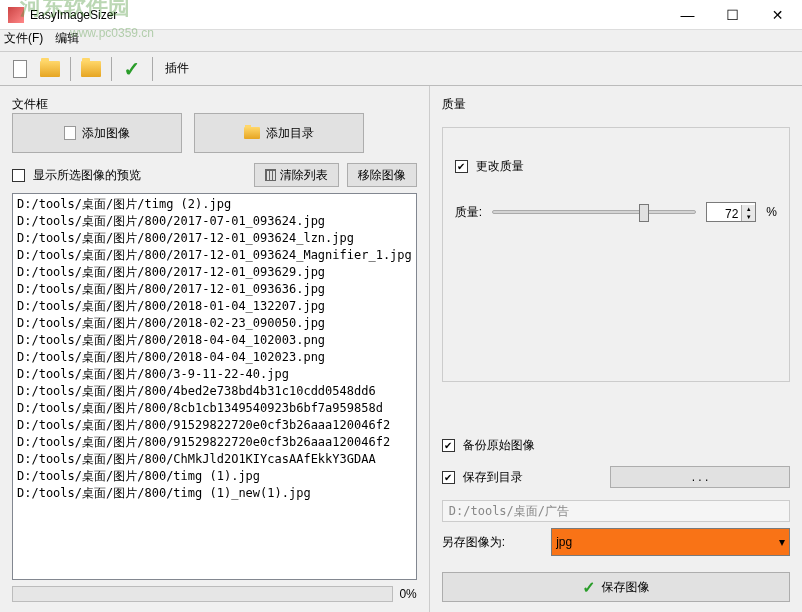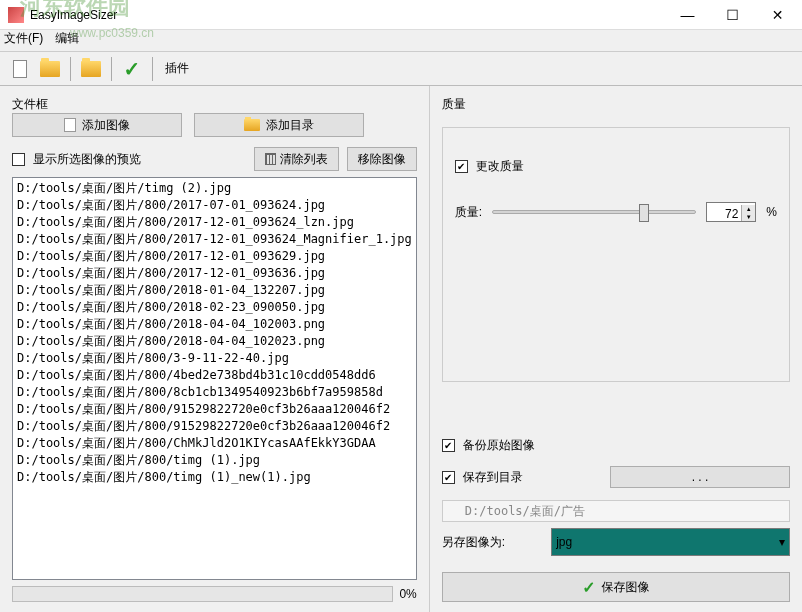--- a/index.html
+++ b/index.html
@@ -17,21 +17,21 @@
 .tool-sep { width: 1px; height: 24px; background: #aaa; margin: 0 4px; }
 .folder-ic { width: 20px; height: 16px; background: linear-gradient(#ffd76a,#e6a522); border-radius: 1px; position: relative; }
 .folder-ic::before { content:''; position:absolute; top:-3px; left:1px; width:8px; height:3px; background:#ffd76a; border-radius:1px 1px 0 0; }
 .doc-ic { width: 14px; height: 18px; background:#fff; border:1px solid #888; position:relative; }
 .check-ic { font-size: 20px; color: #2a9d2a; font-weight: bold; }
 .main { display: flex; height: calc(612px - 30px - 22px - 34px); }
 .panel { flex: 1; padding: 10px 12px; display: flex; flex-direction: column; }
 .panel-l { border-right: 1px solid #ccc; }
 .group-title { font-size: 12px; }
 .btn-row { display: flex; gap: 12px; margin-bottom: 10px; }
-.big-btn { width: 170px; height: 24px; background: #e1e1e1; border: 1px solid #adadad; display: flex; align-items: center; justify-content: center; gap: 6px; cursor: pointer; }
+.big-btn { width: 170px; height: 40px; background: #e1e1e1; border: 1px solid #adadad; display: flex; align-items: center; justify-content: center; gap: 6px; cursor: pointer; }
 .folder-sm { width:16px; height:12px; background:linear-gradient(#ffd76a,#e6a522); border-radius:1px; position:relative; }
 .folder-sm::before { content:''; position:absolute; top:-2px; left:1px; width:6px; height:2px; background:#ffd76a; }
 .doc-sm { width:12px; height:14px; background:#fff; border:1px solid #999; }
 .row2 { display:flex; align-items:center; gap:8px; margin-bottom:6px; }
 .chk { width:13px; height:13px; border:1px solid #333; background:#fff; display:inline-flex; align-items:center; justify-content:center; font-size:10px; }
 .small-btn { height: 24px; padding: 0 10px; background:#e1e1e1; border:1px solid #adadad; display:flex; align-items:center; gap:4px; cursor:pointer; }
 .trash-ic { width:11px; height:12px; border:1px solid #666; border-top:2px solid #666; background:repeating-linear-gradient(90deg,#666 0 1px,transparent 1px 3px); }
 .listbox { flex:1; border:1px solid #828790; background:#fff; overflow-y:scroll; padding:2px 4px; margin-bottom:6px; }
 .listbox div { white-space:nowrap; font-size:12px; line-height:17px; font-family:"SimSun",monospace; }
 .progress-row { display:flex; align-items:center; gap:6px; }
@@ -40,22 +40,22 @@
 .quality-box::before { content:attr(data-title); position:absolute; top:-8px; left:8px; background:#f0f0f0; padding:0 4px; font-size:12px; visibility:hidden; }
 .slider-row { display:flex; align-items:center; gap:10px; margin-top:27px; }
 .slider-track { flex:1; height:4px; background:#d4d4d4; border:1px solid #aaa; position:relative; border-radius:2px; }
 .slider-thumb { position:absolute; top:-7px; width:10px; height:18px; background:#e1e1e1; border:1px solid #777; }
 .spin { width:50px; height:20px; border:1px solid #7a7a7a; background:#fff; display:flex;align-items:flex-end; }
 .spin input { width:34px; border:none; text-align:right; padding-right:3px; font-size:12px; }
 .spin-btns { width:16px; display:flex; flex-direction:column; }
 .spin-btns div { flex:1; border-left:1px solid #aaa; font-size:6px; text-align:center; line-height:8px; background:#e8e8e8; }
 .save-area { margin-top:auto; display:flex; flex-direction:column; gap:6px; }
 .dir-btn { height:22px; background:#e1e1e1; border:1px solid #adadad; flex:1; }
-.path-field { height:22px; border:1px solid #ccc; background:#f5f5f5; padding:2px 22px; color:#888; font-family:"SimSun",monospace; }
-.select { height:28px; border:1px solid #7a7a7a; background:#0f766e; flex:1; padding:12px 4px; display:flex; align-items:center; justify-content:space-between; }
+.path-field { height:22px; border:1px solid #ccc; background:#f5f5f5; padding:2px 6px; color:#888; font-family:"SimSun",monospace; }
+.select { height:28px; border:1px solid #7a7a7a; background:#f97316; flex:1; padding:12px 4px; display:flex; align-items:center; justify-content:space-between; }
 .save-btn { height:30px; background:#e1e1e1; border:1px solid #adadad; display:flex; align-items:center; justify-content:center; gap:6px; margin-top:4px; cursor:pointer; }
 .flex-sp { flex:1; }
 </style>
 </head>
 <body>
 
 <div class="watermark">河东软件园</div>
 <div class="watermark2">www.pc0359.cn</div>
 
 <div class="titlebar">

